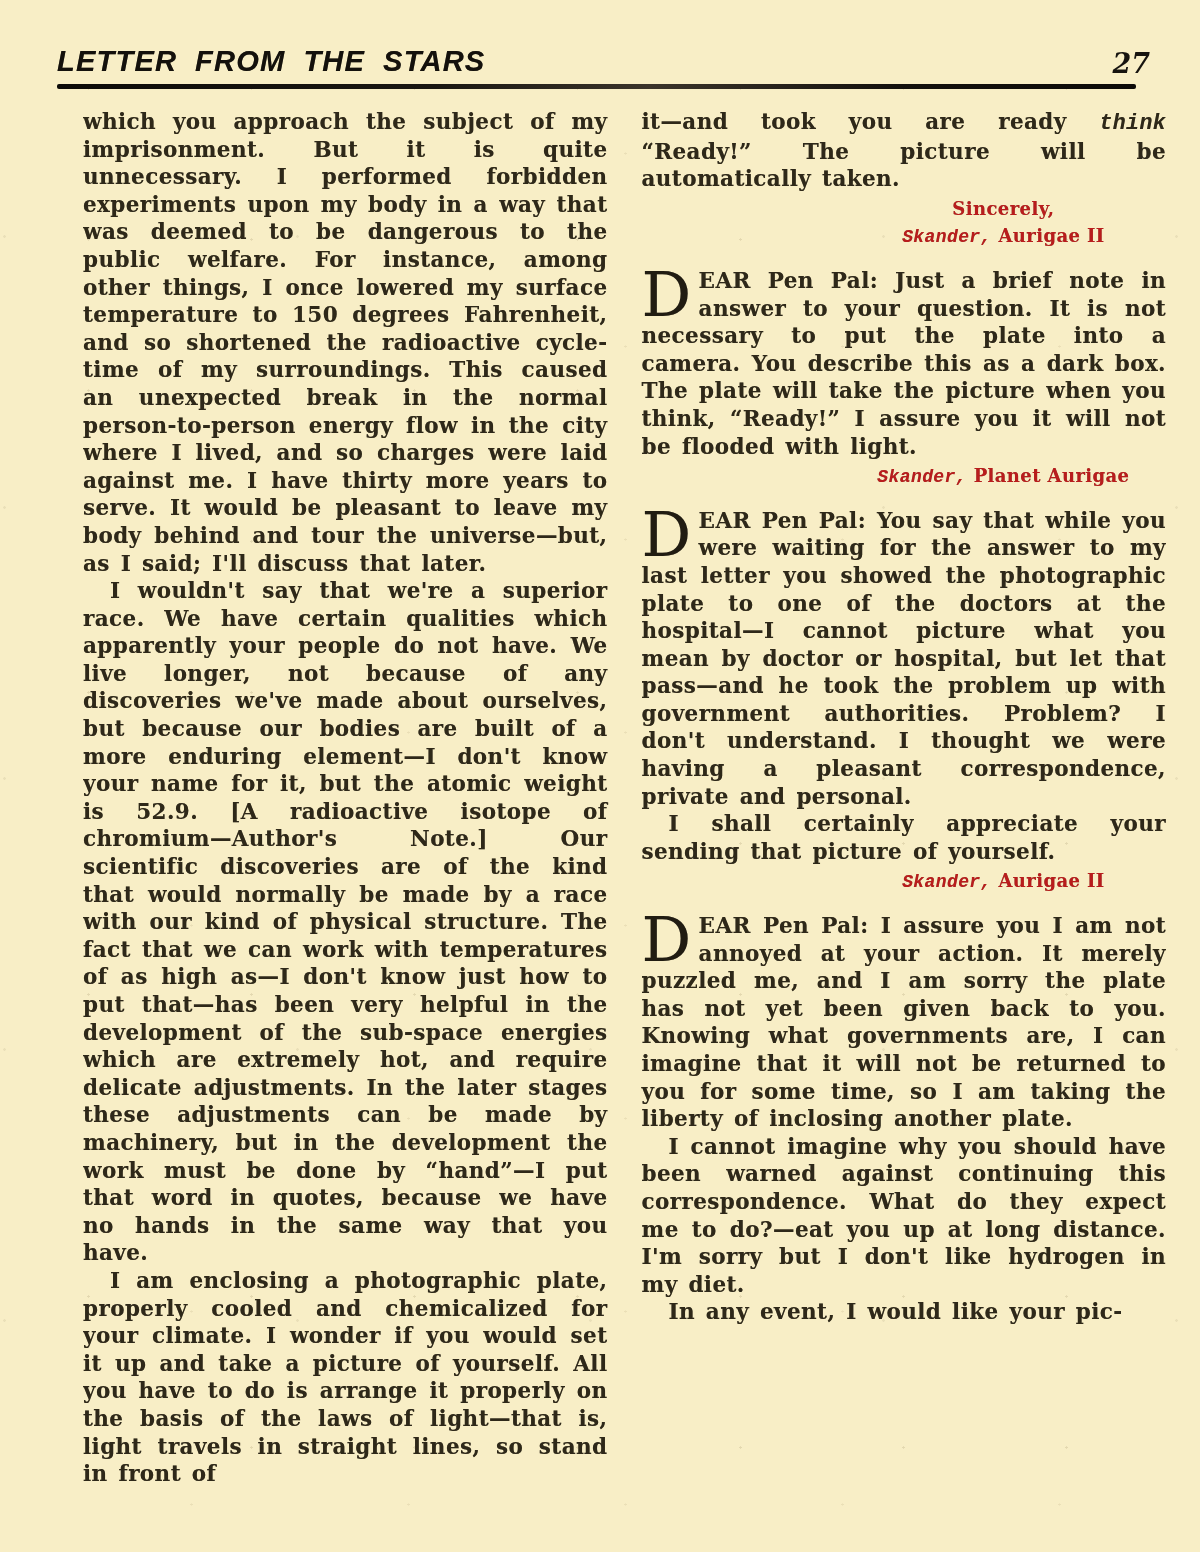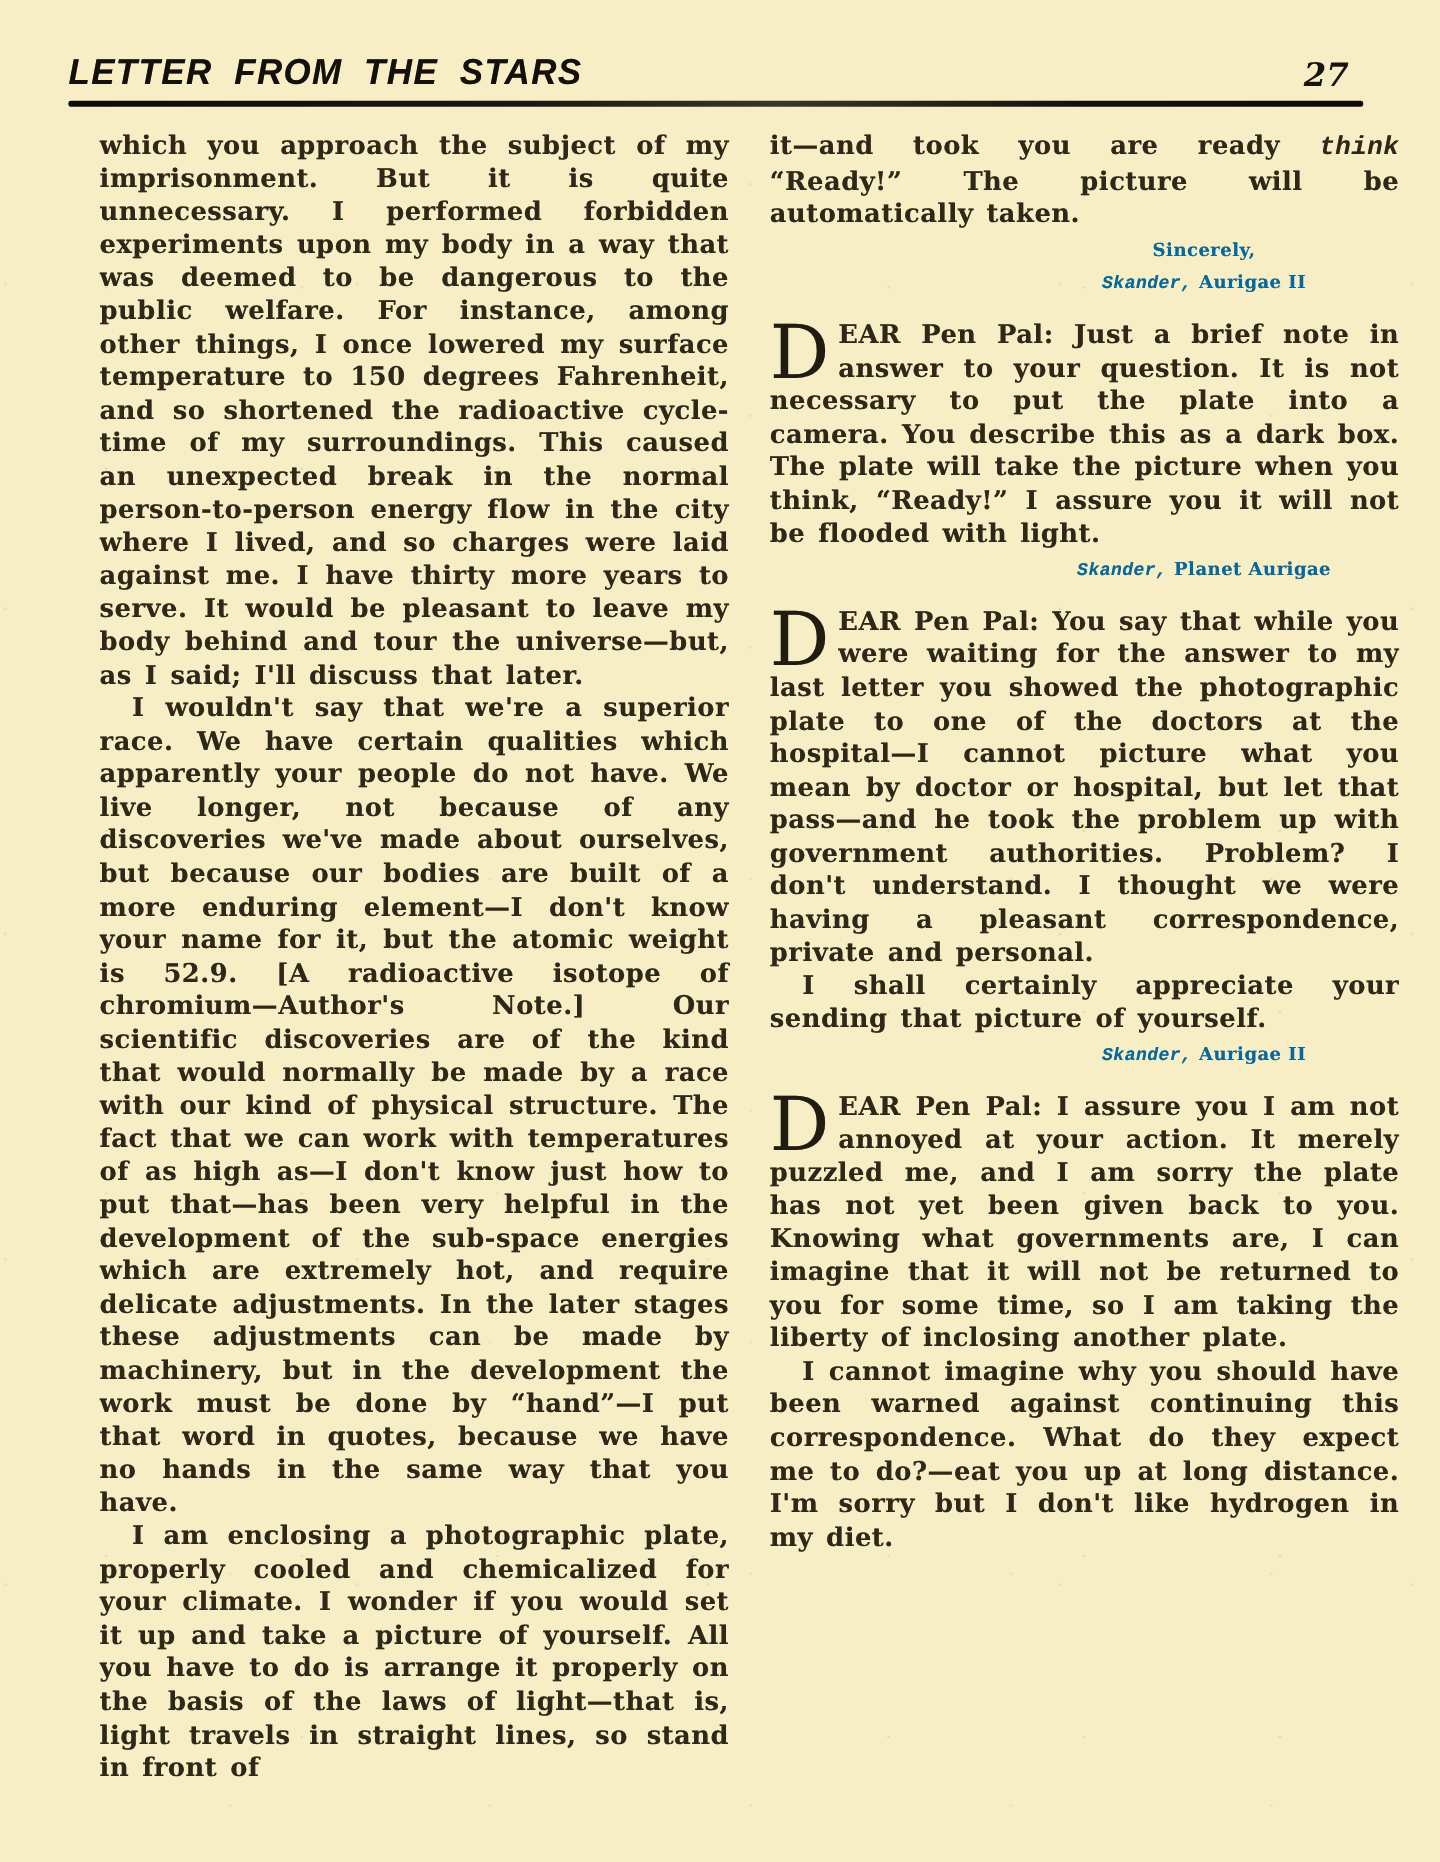--- a/index.html
+++ b/index.html
@@ -8,21 +8,21 @@
     background-image:
       radial-gradient(rgba(120,100,60,.16) 1px, transparent 1.4px),
       radial-gradient(rgba(120,100,60,.11) 1px, transparent 1.3px),
       radial-gradient(rgba(90,75,45,.09) 1.2px, transparent 1.6px);
     background-size:163px 151px, 217px 193px, 293px 271px;
     background-position:7px 13px, 83px 57px, 151px 101px;
     font-family:"DejaVu Serif", serif;
     color:#2e2819;
   }
   .page{position:absolute;inset:0;}
-  .header{position:absolute;left:57px;right:74px;top:40px;height:50px;}
+  .header{position:absolute;left:57px;right:48px;top:40px;height:50px;}
   .title{
     position:absolute;left:0;top:4px;
     font-family:"Liberation Sans", sans-serif;
     font-style:italic;font-weight:bold;
     font-size:30px;letter-spacing:1.2px;word-spacing:9px;
     color:#14110c;transform:scaleX(.97);transform-origin:left;
     text-shadow:0 0 .5px rgba(20,17,12,.6);
     white-space:nowrap;
   }
   .pagenum{
@@ -51,22 +51,22 @@
   .letter{margin-top:15px;}
   .dropcap{
     float:left;
     font-family:"DejaVu Serif", serif;font-weight:normal;
     font-size:62px;line-height:48px;
     margin:4px 7px 0 0;color:#211c12;
     text-shadow:0 0 .4px rgba(33,28,18,.5);
   }
   .sig{width:62%;margin-left:auto;text-align:center;margin-top:2px;margin-bottom:3px;}
   .sig-line{
-    font-size:15px;line-height:27.6px;font-weight:bold;
-    letter-spacing:.4px;color:#0369a1;
+    font-size:18px;line-height:27.6px;font-weight:bold;
+    letter-spacing:.4px;color:#b91c1c;
     text-shadow:0 0 .4px rgba(46,40,25,.45);
   }
   .it{font-style:italic;font-family:Liberation Mono, monospace;}
 </style>
 </head>
 <body>
 
 <div class="page">
   <div class="header">
     <span class="title">LETTER FROM THE STARS</span>
@@ -89,15 +89,16 @@
         <div class="sig">
           <div class="sig-line"><span class="it">Skander,</span><span> Planet Aurigae</span></div>
         </div>
         <p class="para letter"><span class="dropcap">D</span><span>EAR Pen Pal: You say that while you were waiting for the answer to my last letter you showed the photographic plate to one of the doctors at the hospital—I cannot picture what you mean by doctor or hospital, but let that pass—and he took the problem up with government authorities. Problem? I don't understand. I thought we were having a pleasant correspondence, private and personal.</span></p>
         <p class="para indent"><span>I shall certainly appreciate your sending that picture of yourself.</span></p>
         <div class="sig">
           <div class="sig-line"><span class="it">Skander,</span><span> Aurigae II</span></div>
         </div>
         <p class="para letter"><span class="dropcap">D</span><span>EAR Pen Pal: I assure you I am not annoyed at your action. It merely puzzled me, and I am sorry the plate has not yet been given back to you. Knowing what governments are, I can imagine that it will not be returned to you for some time, so I am taking the liberty of inclosing another plate.</span></p>
         <p class="para indent"><span>I cannot imagine why you should have been warned against continuing this correspondence. What do they expect me to do?—eat you up at long distance. I'm sorry but I don't like hydrogen in my diet.</span></p>
+        <p class="para indent"><span>In any event, I would like your pic-</span></p>
       </div>
   </div>
 </div>
 
 </body></html>

